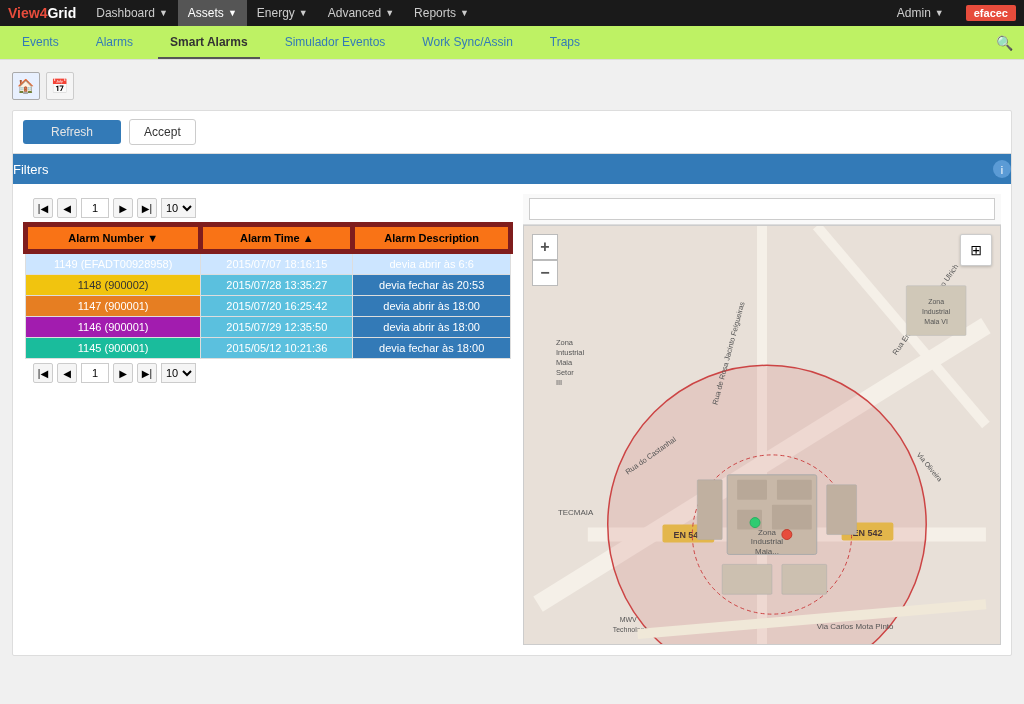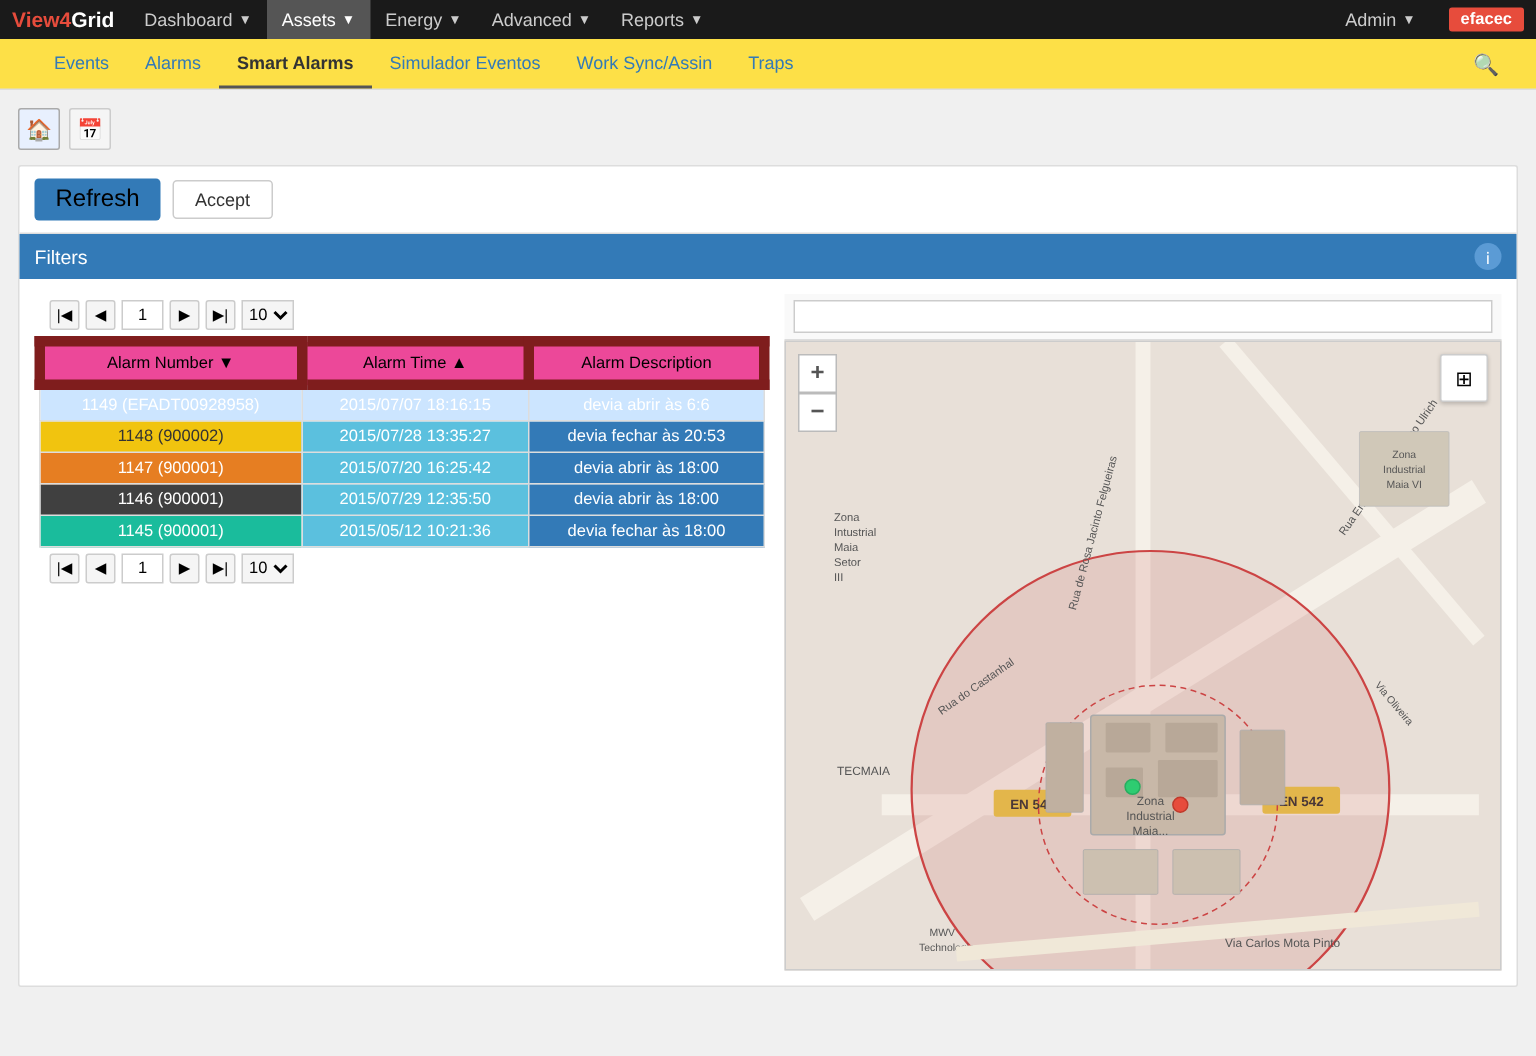--- a/index.html
+++ b/index.html
@@ -54,26 +54,27 @@
       background: #e74c3c;
       color: #fff;
       font-size: 11px;
       padding: 2px 8px;
       border-radius: 2px;
       font-weight: bold;
     }
 
     
     .sub-tabs {
-      background: #fde047;
+      background: #bef264;
       border-bottom: 1px solid #ddd;
       display: flex;
       align-items: center;
-      padding: 0 24px;
+      padding: 0 10px;
       height: 34px;
+      gap: 13px;
     }
     .sub-tab {
       padding: 8px 12px;
       cursor: pointer;
       font-size: 12px;
       color: #337ab7;
       border-bottom: 2px solid transparent;
     }
     .sub-tab.active {
       color: #333;
@@ -126,42 +127,42 @@
     
     .toolbar {
       padding: 8px 10px;
       display: flex;
       gap: 8px;
       align-items: center;
       border-bottom: 1px solid #ddd;
     }
     .btn-refresh {
       background: #337ab7;
-      color: #000000;
+      color: #e5e5e5;
       border: none;
-      padding: 5px 14px;
-      cursor: pointer;
-      font-size: 16px;
+      padding: 5px 28px;
+      cursor: pointer;
+      font-size: 12px;
       border-radius: 3px;
     }
     .btn-accept {
       background: #fff;
       color: #333;
       border: 1px solid #ccc;
       padding: 5px 14px;
       cursor: pointer;
       font-size: 12px;
       border-radius: 3px;
     }
 
     
     .filters-bar {
       background: #337ab7;
       color: #fff;
-      padding: 6px 10px;
+      padding: 6px 0;
       display: flex;
       align-items: center;
       justify-content: space-between;
       font-size: 13px;
     }
     .filters-info-icon {
       width: 18px;
       height: 18px;
       background: #5b9bd5;
       border-radius: 50%;
@@ -240,36 +241,36 @@
       background: #f5f5f5;
     }
 
     
     .alarm-table {
       width: 100%;
       border-collapse: collapse;
       font-size: 11px;
     }
     .alarm-table th {
-      background: #ec4899;
-      border: 7px solid #7f1d1d;
+      background: #f97316;
+      border: 5px solid #7f1d1d;
       padding: 5px 6px;
       text-align: center;
-      font-weight: normal;
+      font-weight: bold;
       font-size: 11px;
     }
     .alarm-table td {
       border: 1px solid #ddd;
       padding: 4px 6px;
       text-align: center;
     }
     .alarm-table tr.row-red td:first-child { background: #e74c3c; color: #fff; }
     .alarm-table tr.row-yellow td:first-child { background: #f1c40f; color: #333; }
     .alarm-table tr.row-orange td:first-child { background: #e67e22; color: #fff; }
-    .alarm-table tr.row-blue td:first-child { background: #404040; color: #fff; }
+    .alarm-table tr.row-blue td:first-child { background: #a21caf; color: #fff; }
     .alarm-table tr.row-cyan td:first-child { background: #1abc9c; color: #fff; }
     .alarm-table tr.selected td { background: #cce5ff !important; }
     .alarm-table td.dt-col { background: #5bc0de; color: #fff; }
     .alarm-table td.desc-col { background: #337ab7; color: #fff; }
 
     
     .map-tabs {
       display: flex;
       gap: 0;
       border-bottom: 1px solid #ddd;

